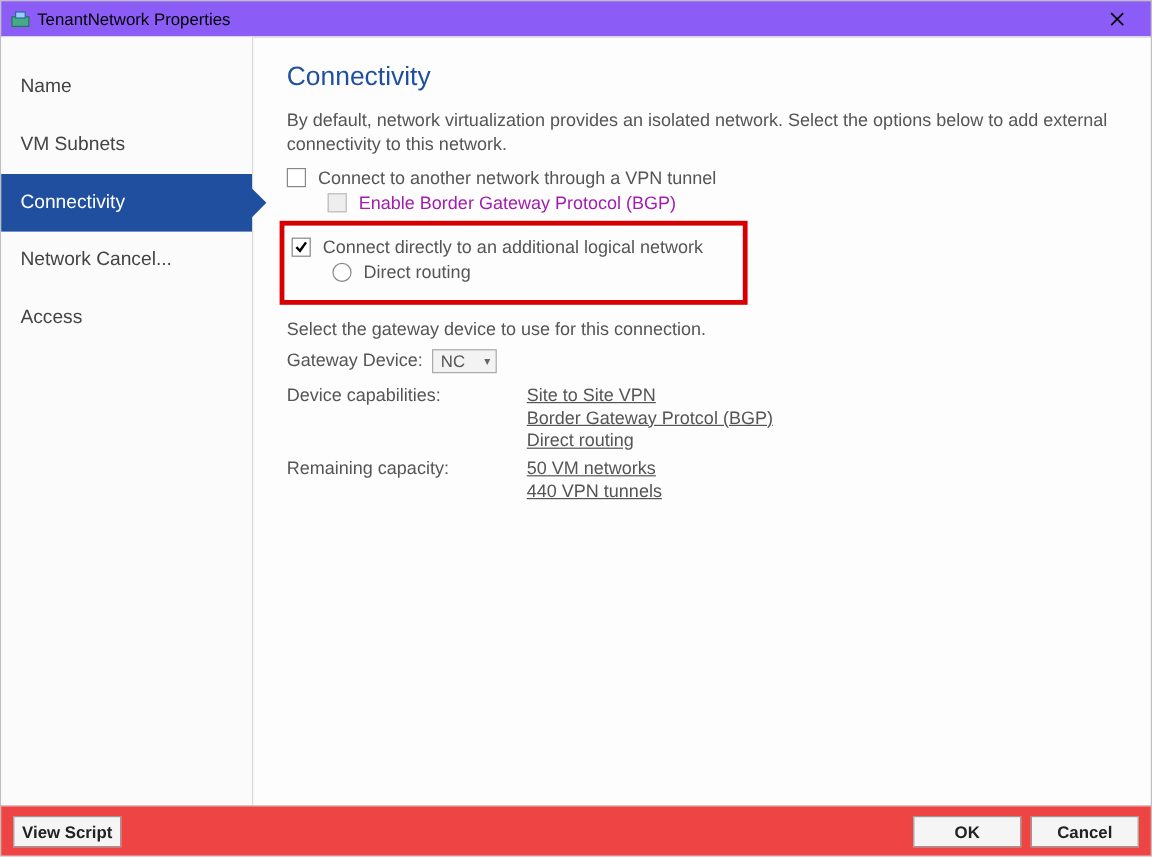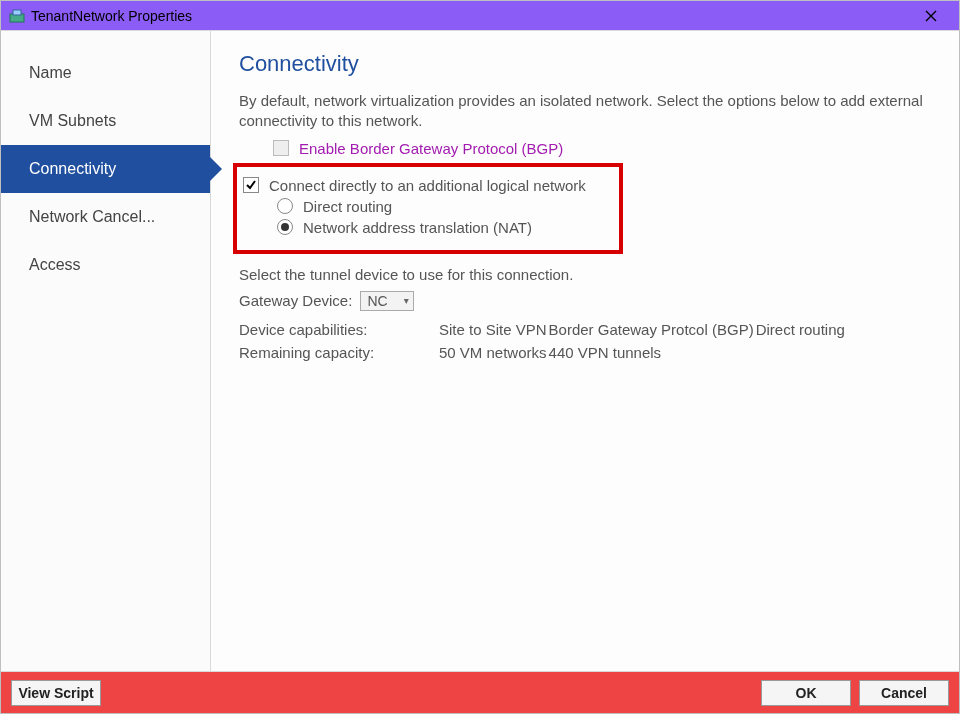--- a/index.html
+++ b/index.html
@@ -45,21 +45,21 @@
   .sidebar {
     width: 210px;
     background: #fbfbfb;
     border-right: 1px solid #d9d9d9;
     padding-top: 18px;
   }
   .side-item {
     position: relative;
     height: 48px;
     display: flex; align-items: center;
-    padding-left: 28px;
+    padding-left: 16px;
     color: #444; font-size: 16px;
     cursor: pointer;
   }
   .side-item.selected {
     background: #1f4f9e;
     color: #fff;
   }
   .side-item.selected::after {
     content: "";
     position: absolute;
@@ -117,21 +117,21 @@
     border: 1px solid #aaa;
     background: #f3f3f3;
     padding: 1px 4px 1px 6px;
     display: inline-flex; align-items:center; gap:16px;
     font-size: 14px; color:#555;
     cursor: pointer;
   }
   .select .caret { font-size: 10px; color:#666;}
   .kv { display:flex; margin: 6px 0; }
   .kv .k { width: 200px; }
-  .kv .v { display:flex; flex-direction:row; gap:2px;}
+  .kv .v { display:flex; flex-direction:column; gap:2px;text-decoration:underline;}
   .footer {
     height: 42px;
     border-top: 1px solid #d9d9d9;
     display: flex; align-items: center;
     padding: 13px 10px;
     background: #ef4444;
     font-weight: bold;
   }
   .footer .spacer { flex: 1; }
   .btn {
@@ -182,45 +182,45 @@
         </div>
       <div class="side-item">
           <span>Access</span>
         </div>
     </div>
 
     <div class="main">
       <h1>Connectivity</h1>
       <div class="desc">By default, network virtualization provides an isolated network. Select the options below to add external connectivity to this network.</div>
 
+      <div class="opt-row">
+        <span class="chk"></span>
+        <span class="opt-label">Connect to another network through a VPN tunnel</span>
+      </div>
       <div class="opt-row indent-1">
         <span class="chk disabled"></span>
         <span class="opt-label disabled">Enable Border Gateway Protocol (BGP)</span>
       </div>
 
       <div class="highlight-box">
         <div class="opt-row">
           <span class="chk checked">
               <svg viewBox="0 0 12 12">
                 <path d="M2 6 L5 9 L10 2" stroke="#000" stroke-width="2" fill="none"></path>
               </svg>
             </span>
           <span class="opt-label">Connect directly to an additional logical network</span>
         </div>
         <div class="opt-row indent-1">
           <span class="rad"></span>
           <span class="opt-label">Direct routing</span>
         </div>
-        <div class="opt-row indent-1">
-          <span class="rad selected"></span>
-          <span class="opt-label">Network address translation (NAT)</span>
-        </div>
-      </div>
-
-      <div class="sub-instr">Select the tunnel device to use for this connection.</div>
+      </div>
+
+      <div class="sub-instr">Select the gateway device to use for this connection.</div>
       <div class="gw-row">
         <span>Gateway Device:</span>
         <span class="select">
           <span>NC</span>
           <span class="caret">▾</span>
         </span>
       </div>
 
       <div class="kv">
         <div class="k">Device capabilities:</div>

